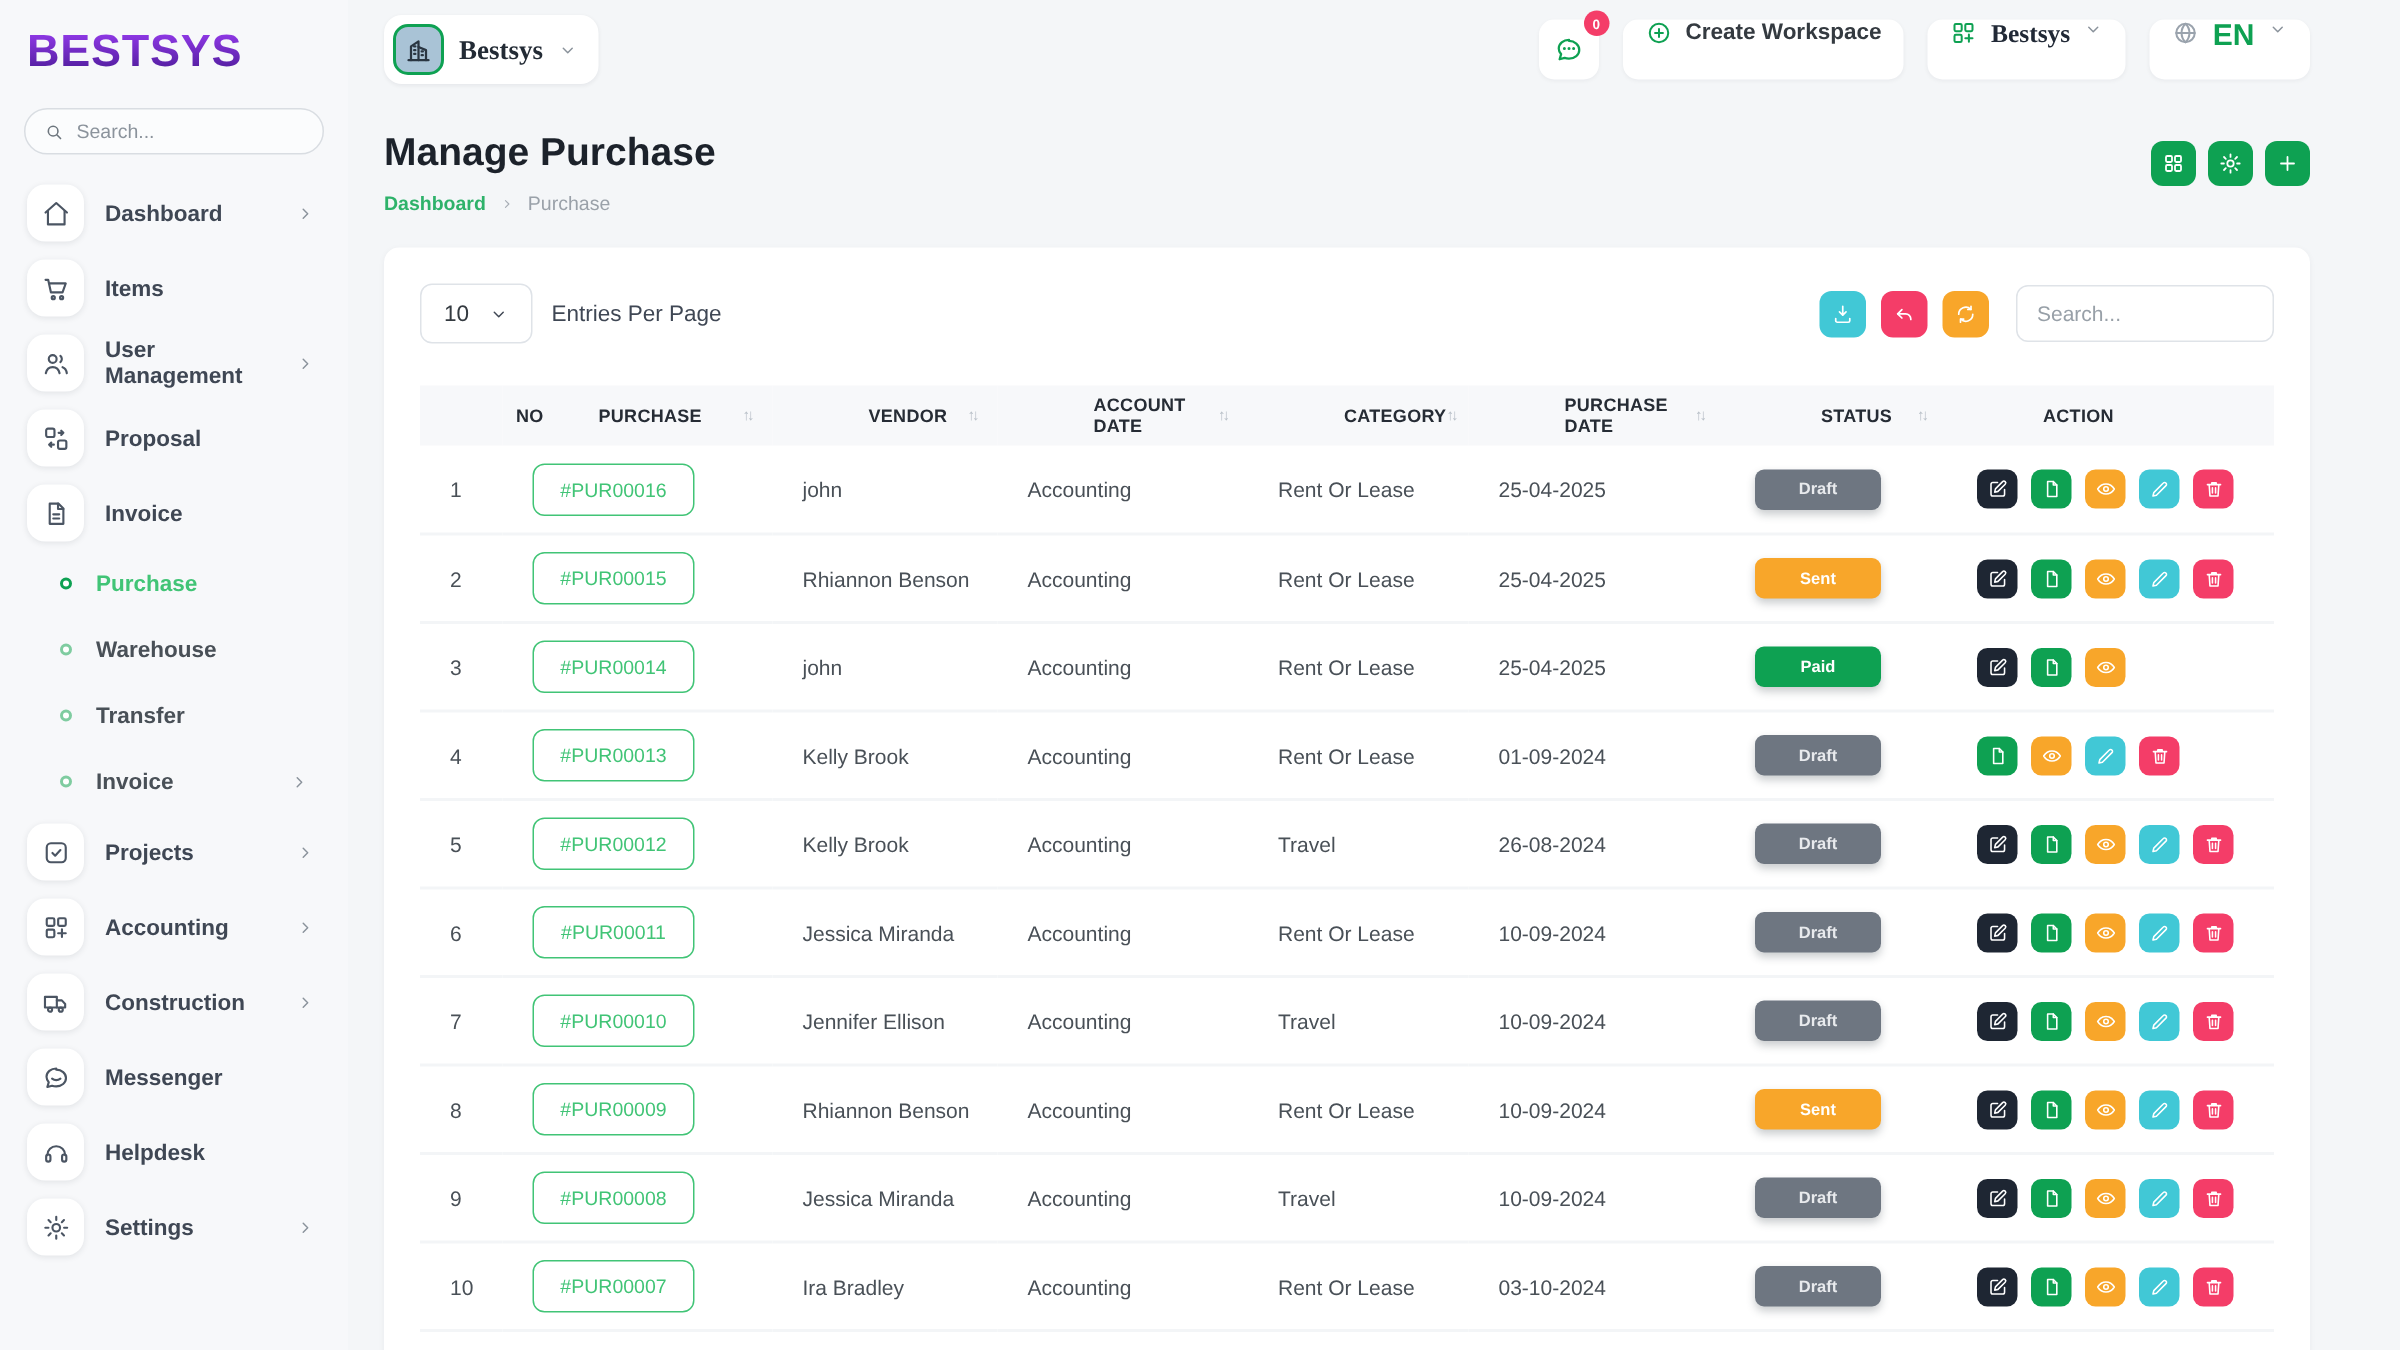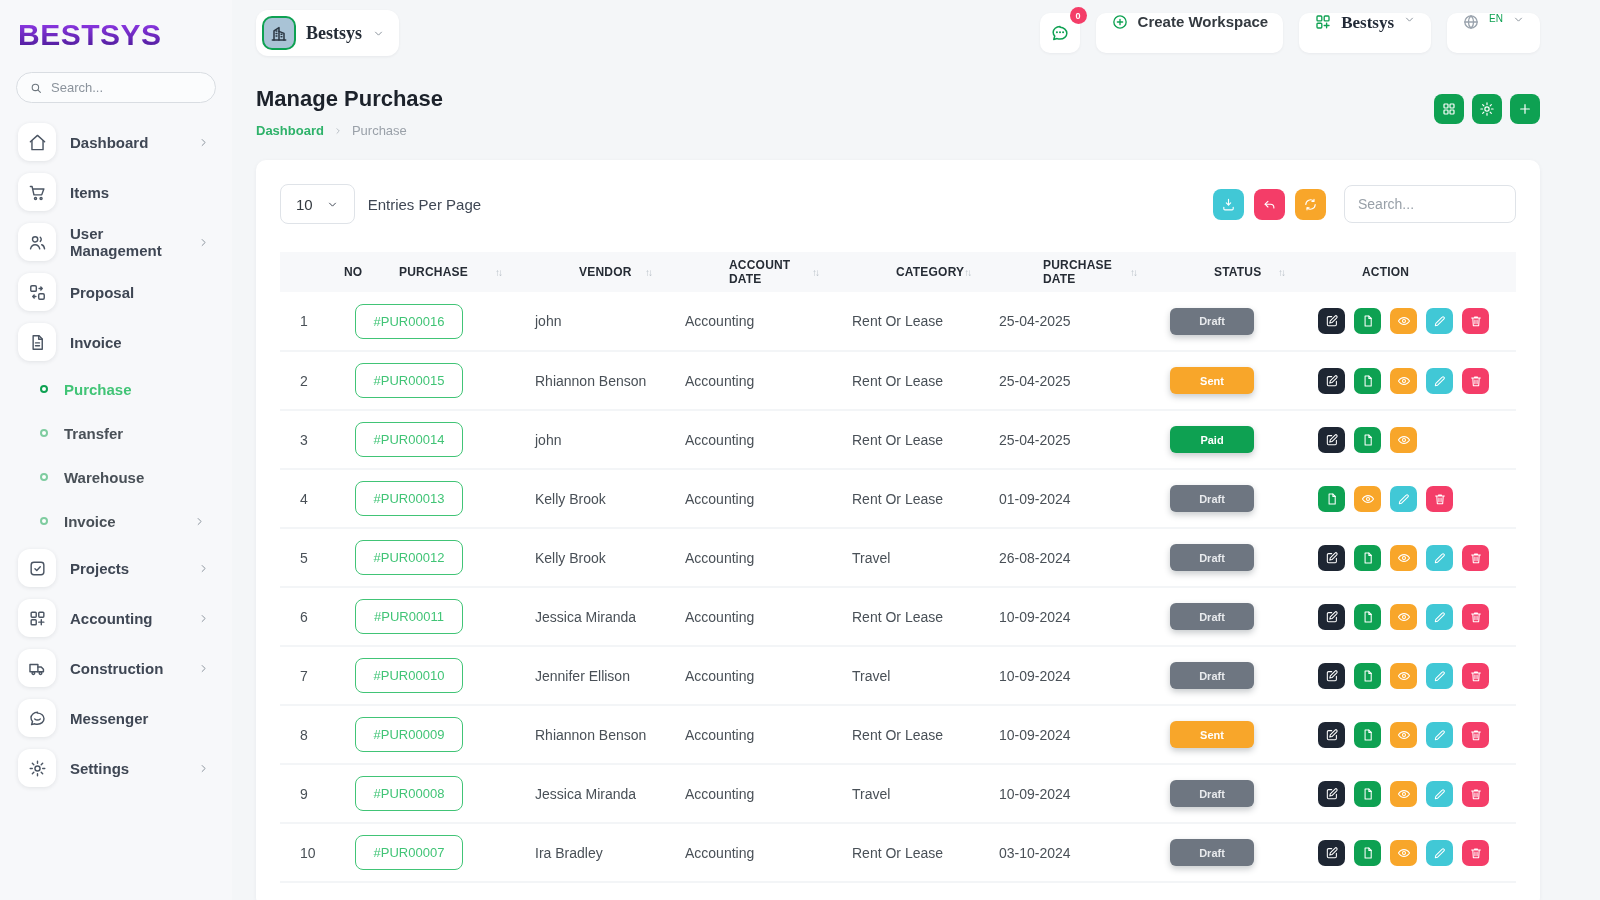--- a/index.html
+++ b/index.html
@@ -55,24 +55,24 @@
                 background:var(--pink); color:#fff; font-size:9px; font-weight:700;
                 display:flex; align-items:center; justify-content:center; }
   .pill { display:flex; align-items:flex-start; gap:9px; height:40px; background:#fff; border:none; border-radius:10px;
           padding:0 15px; font-size:15px; font-weight:600; color:#343a40; box-shadow:0 1px 3px rgba(10,20,40,.05); }
   .pill .ic svg { width:18px; height:18px; }
   .ic { display:inline-flex; }
   .ic.green { color:var(--accent); }
   .ic.gray { color:#9aa3ad; }
   .ic.chev { color:#8a929b; } .ic.chev svg { width:13px; height:13px; }
   .pill .serif { font-family:"Liberation Serif","DejaVu Serif",serif; font-weight:700; font-size:17px; color:#212936; }
-  .pill .lang { color:var(--accent); font-weight:400; font-size:10px; }
+  .pill .lang { color:var(--accent); font-weight:700; font-size:20px; }
 
   .page-head { display:flex; justify-content:space-between; align-items:flex-start; margin-top:30px; }
-  h1 { font-size:22px; font-weight:700; color:#1c222b; margin-bottom:11px; }
+  h1 { font-size:26px; font-weight:700; color:#1c222b; margin-bottom:11px; }
   .breadcrumb { display:flex; align-items:center; gap:9px; font-size:13px; }
   .breadcrumb a { color:#2eb26a; font-weight:600; cursor:pointer; text-decoration:none; }
   .breadcrumb .bc-chev { color:#a7adb5; } .breadcrumb .bc-chev svg { width:10px; height:10px; }
   .breadcrumb .bc-cur { color:#9aa1a9; font-weight:500; }
   .head-actions { display:flex; gap:8px; margin-top:8px; }
   .head-btn { width:30px; height:30px; border-radius:8px; border:none; background:var(--accent); color:#fff;
               display:flex; align-items:center; justify-content:center; }
   .head-btn svg { width:16px; height:16px; }
 
   .card { background:#fff; border-radius:10px; margin-top:22px; padding:24px; min-height:720px;
@@ -190,25 +190,25 @@
             </svg>
           </span>
           <span class="side-label">Invoice</span>
         </div>
         <div class="side-sub active">
           <span class="bullet"></span>
           <span class="sub-label">Purchase</span>
         </div>
         <div class="side-sub">
           <span class="bullet"></span>
-          <span class="sub-label">Transfer</span>
+          <span class="sub-label">Warehouse</span>
         </div>
         <div class="side-sub">
           <span class="bullet"></span>
-          <span class="sub-label">Warehouse</span>
+          <span class="sub-label">Transfer</span>
         </div>
         <div class="side-sub">
           <span class="bullet"></span>
           <span class="sub-label">Invoice</span>
           <span class="ic chev">
             <svg viewBox="0 0 24 24" fill="none" stroke="currentColor" stroke-width="1.8" stroke-linecap="round" stroke-linejoin="round">
               <path d="m9.5 6.5 5.5 5.5-5.5 5.5"></path>
             </svg>
           </span>
         </div>
@@ -259,20 +259,30 @@
           </span>
         </div>
         <div class="side-item">
           <span class="icon-box">
             <svg viewBox="0 0 24 24" fill="none" stroke="currentColor" stroke-width="1.8" stroke-linecap="round" stroke-linejoin="round">
               <path d="M12 4.2c-4.6 0-8.2 3.1-8.2 7 0 1.7.7 3.3 1.9 4.5L4.5 19.8l4-1.1c1 .4 2.2.6 3.5.6 4.6 0 8.2-3.1 8.2-7s-3.6-7.1-8.2-7.1z"></path>
               <path d="M8.5 12.7c1 .8 2.2 1.3 3.5 1.3s2.5-.5 3.5-1.3"></path>
             </svg>
           </span>
           <span class="side-label">Messenger</span>
+        </div>
+        <div class="side-item">
+          <span class="icon-box">
+            <svg viewBox="0 0 24 24" fill="none" stroke="currentColor" stroke-width="1.8" stroke-linecap="round" stroke-linejoin="round">
+              <path d="M4.5 14a7.5 7.5 0 0 1 15 0"></path>
+              <rect x="3.5" y="13.5" width="3.6" height="6" rx="1.8"></rect>
+              <rect x="16.9" y="13.5" width="3.6" height="6" rx="1.8"></rect>
+            </svg>
+          </span>
+          <span class="side-label">Helpdesk</span>
         </div>
         <div class="side-item">
           <span class="icon-box">
             <svg viewBox="0 0 24 24" fill="none" stroke="currentColor" stroke-width="1.8" stroke-linecap="round" stroke-linejoin="round">
               <circle cx="12" cy="12" r="3.2"></circle>
               <path d="M12 2.8v2.6M12 18.6v2.6M2.8 12h2.6M18.6 12h2.6M5.5 5.5l1.8 1.8M16.7 16.7l1.8 1.8M18.5 5.5l-1.8 1.8M7.3 16.7l-1.8 1.8"></path>
             </svg>
           </span>
           <span class="side-label">Settings</span>
           <span class="ic chev">

